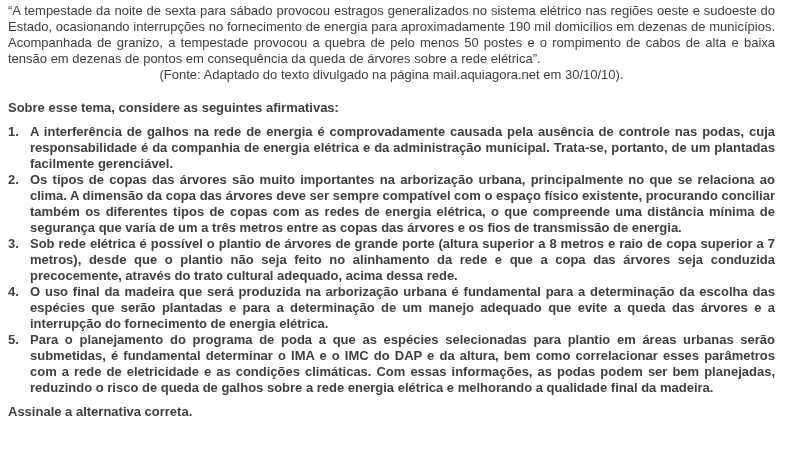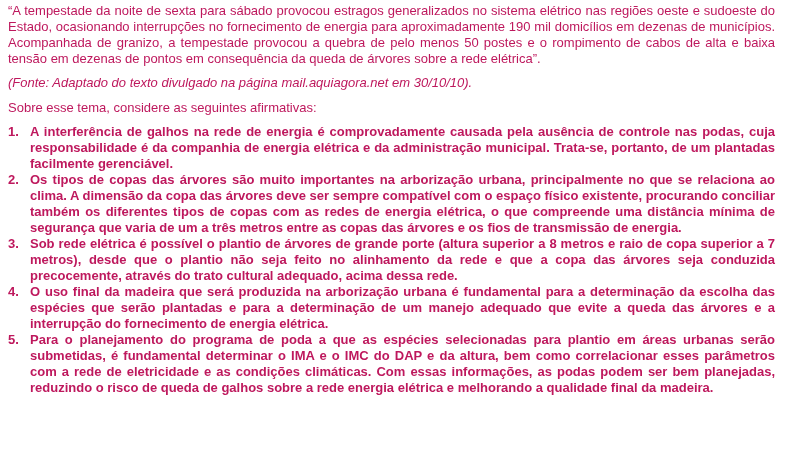--- a/index.html
+++ b/index.html
@@ -13,35 +13,34 @@
     overflow: hidden;
   }
   .page {
     box-sizing: border-box;
     width: 785px;
     height: 403px;
     padding: 3px 10px 0 8px;
     font-family: "Liberation Sans", sans-serif;
     font-size: 13px;
     line-height: 16px;
-    color: #be185d;
+    color: #404040;
     background: #ffffff;
   }
   .quote-paragraph {
     margin: 0;
     text-align: justify;
   }
   .source-line {
-    margin: 8px 0 0 0;
-    text-align: left;
-    font-style: italic;
+    margin: 0 0 0 0;
+    text-align: center;
   }
   .instruction-heading {
-    margin: 9px 0 0 0;
-    font-weight: normal;
+    margin: 17px 0 0 0;
+    font-weight: bold;
   }
   .affirmatives-list {
     margin: 8px 0 0 0;
     padding: 0;
     list-style: none;
   }
   .affirmative-item {
     position: relative;
     padding-left: 22px;
     text-align: justify;
@@ -85,14 +84,15 @@
     <li class="affirmative-item">
       <span class="item-number">4.</span>
       <span>O uso final da madeira que será produzida na arborização urbana é fundamental para a determinação da escolha das espécies que serão plantadas e para a determinação de um manejo adequado que evite a queda das árvores e a interrupção do fornecimento de energia elétrica.</span>
     </li>
     <li class="affirmative-item">
       <span class="item-number">5.</span>
       <span>Para o planejamento do programa de poda a que as espécies selecionadas para plantio em áreas urbanas serão submetidas, é fundamental determinar o IMA e o IMC do DAP e da altura, bem como correlacionar esses parâmetros com a rede de eletricidade e as condições climáticas. Com essas informações, as podas podem ser bem planejadas, reduzindo o risco de queda de galhos sobre a rede energia elétrica e melhorando a qualidade final da madeira.</span>
     </li>
   </ol>
 
+  <p class="final-instruction">Assinale a alternativa correta.</p>
 
 </div>
 
 </body></html>

